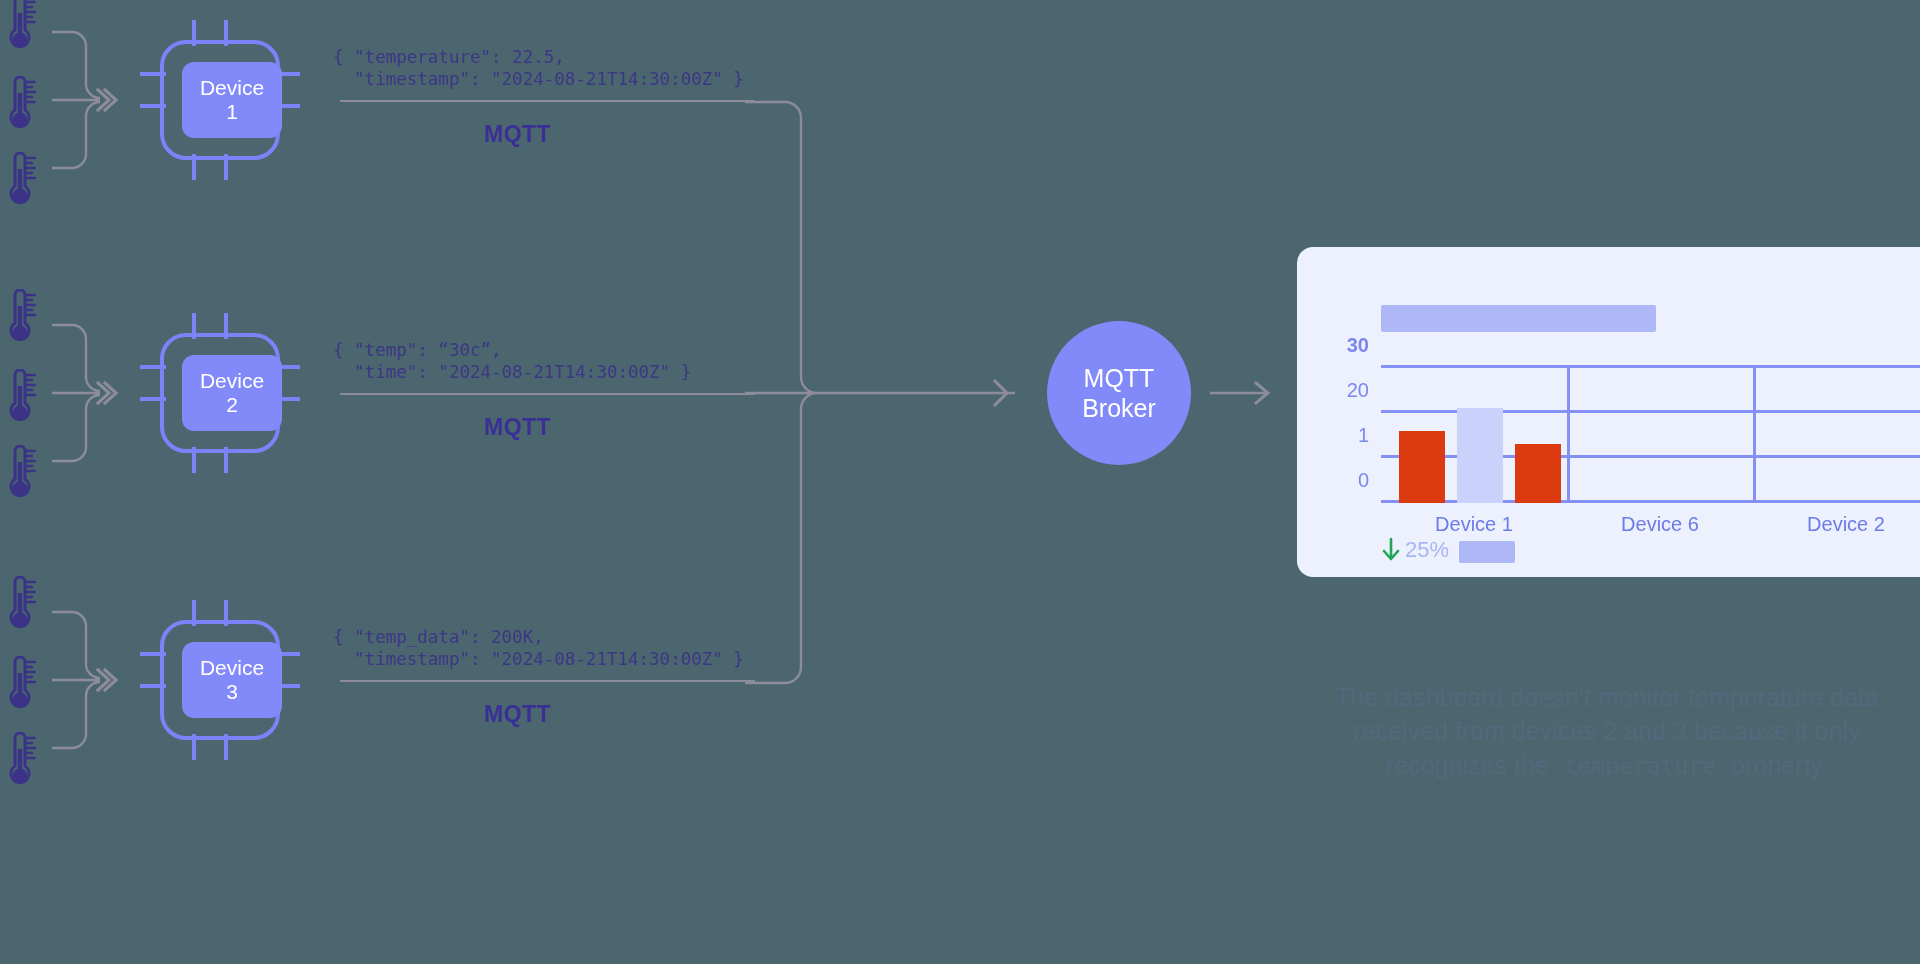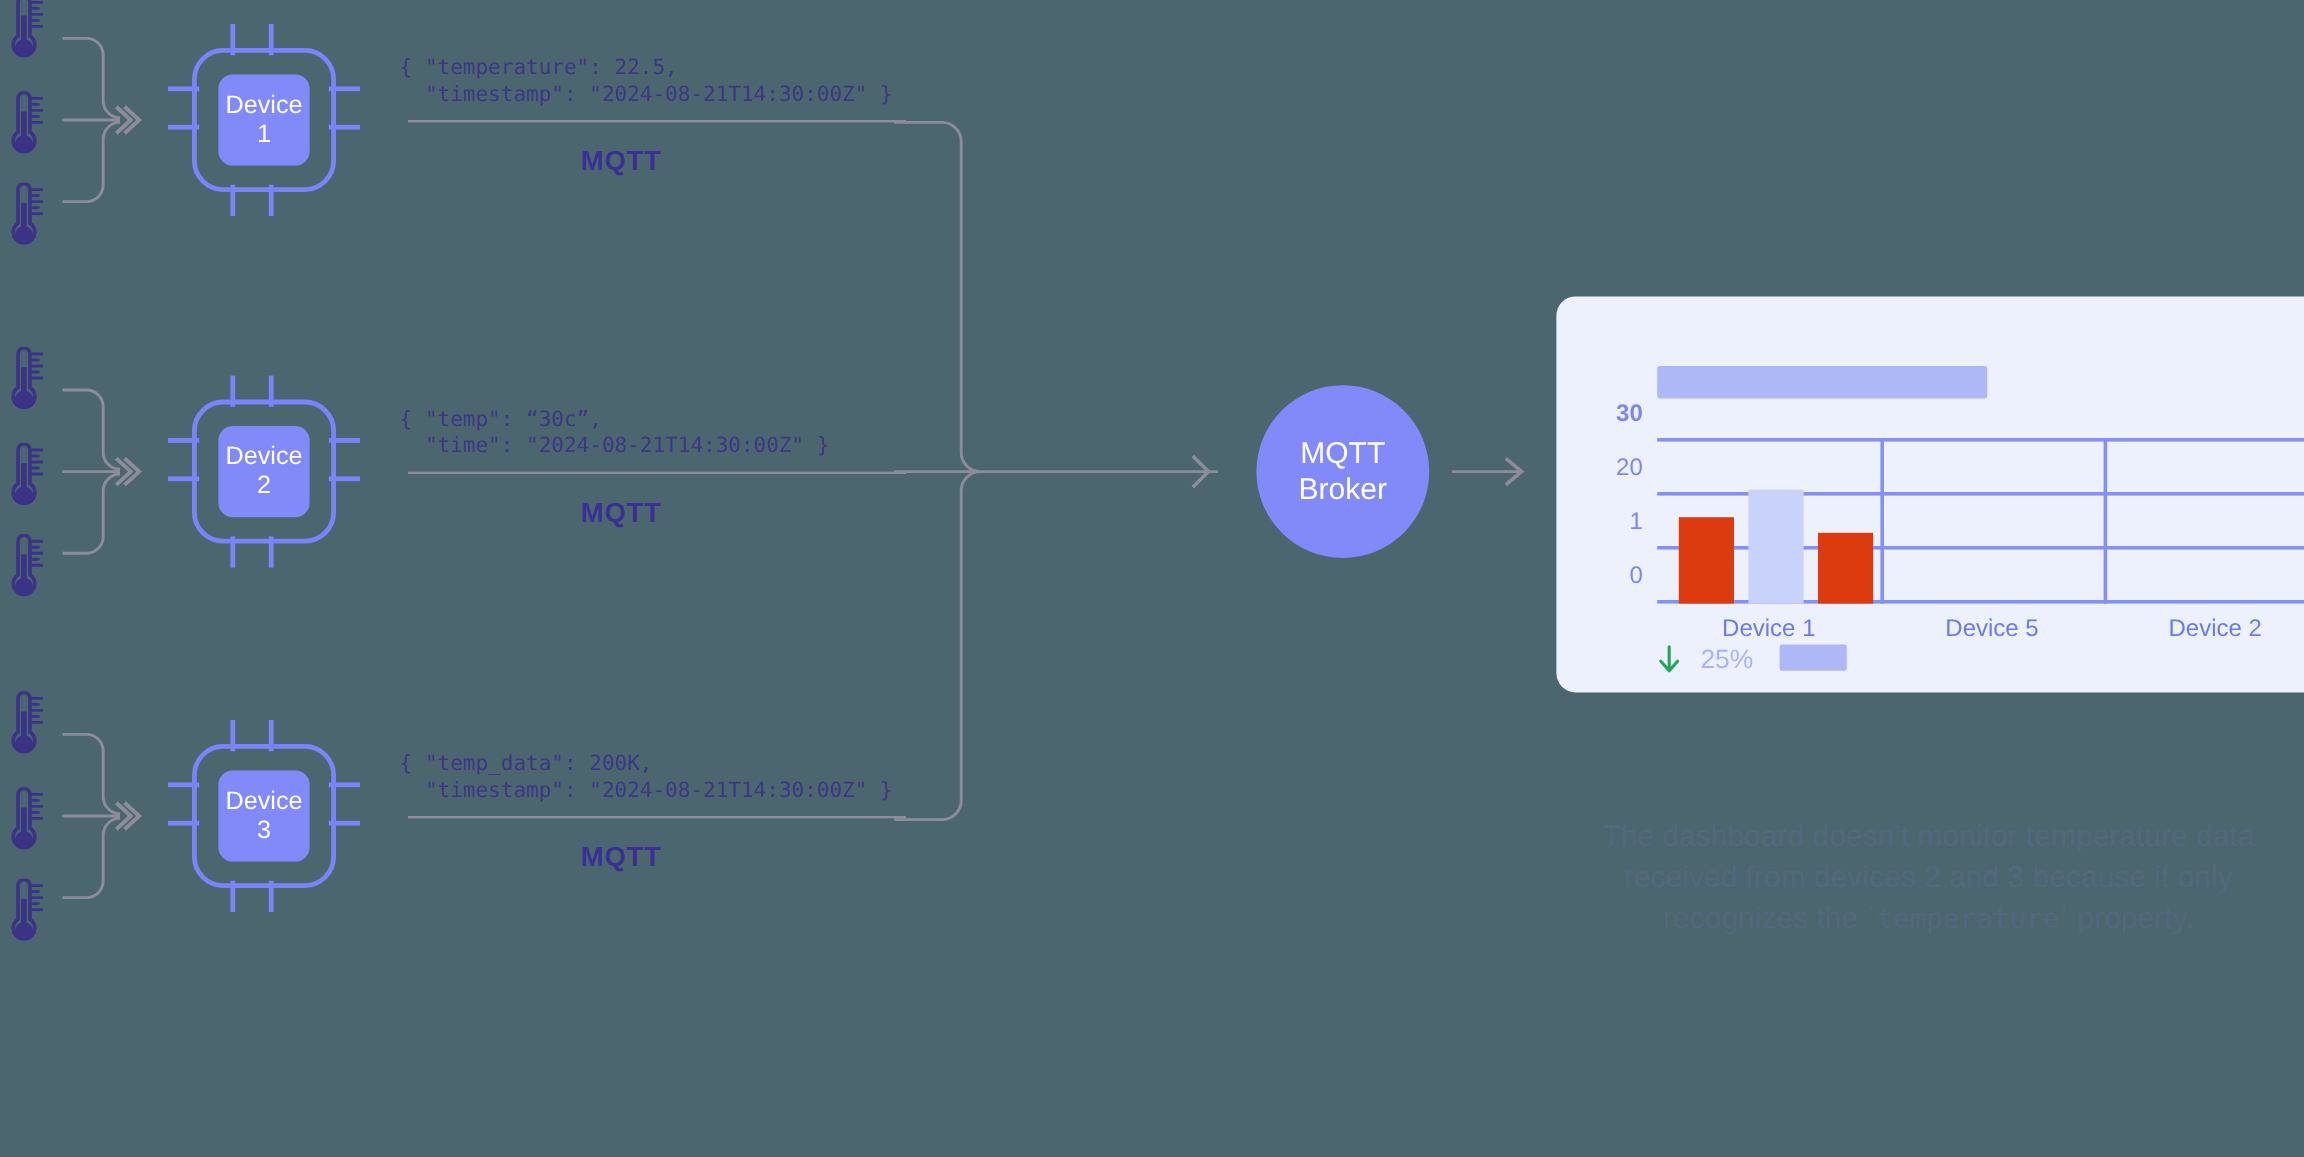--- a/index.html
+++ b/index.html
@@ -21,21 +21,21 @@
   .chip { position: absolute; width: 160px; height: 160px; }
   .chip-body {
     position: absolute; left: 20px; top: 20px;
     width: 120px; height: 120px;
     border: 4px solid #7C82F7;
     border-radius: 26px;
     background: transparent;
   }
   .chip-core {
     position: absolute; left: 42px; top: 42px;
-    width: 76px; height: 76px;
+    width: 100px; height: 76px;
     background: #8289F8;
     border-radius: 12px;
     display: flex; flex-direction: column;
     align-items: center; justify-content: center;
     color: #ffffff;
     font-size: 21px;
     line-height: 1.16;
     font-weight: 400;
   }
   .pin { position: absolute; background: #7C82F7; }
@@ -103,21 +103,21 @@
   }
   .gridline { position: absolute; left: 0; width: 100%; height: 3px; background: #8490F5; }
   .vline   { position: absolute; width: 3px; background: #8490F5; }
   .bar { position: absolute; bottom: 0; }
   .xlabel {
     position: absolute; top: 100%; margin-top: 10px;
     color: #6C7BE8; font-size: 20px;
     transform: translateX(-50%); white-space: nowrap;
   }
 
-  .delta { position: absolute; left: 84px; top: 290px; display: flex; align-items: flex-start; gap: 16px; }
+  .delta { position: absolute; left: 84px; top: 290px; display: flex; align-items: flex-end; gap: 4px; }
   .delta-pct { color: #A9B4F5; font-size: 22px; }
   .delta-block { width: 56px; height: 22px; background: #AEB8F7; border-radius: 2px; margin-left: 6px; }
 
   
   .caption {
     position: absolute;
     left: 1297px; top: 680px;
     width: 620px;
     text-align: center;
     color: #5A6A86;
@@ -403,21 +403,21 @@
       <div class="ylabel" style="bottom:135px;font-weight:bold;">30</div>
       <div class="ylabel" style="bottom:90px;">20</div>
       <div class="ylabel" style="bottom:45px;">1</div>
       <div class="ylabel" style="bottom:0;">0</div>
 
       <div class="bar" style="left:18px;width:46px;height:72px;background:#DC3B10;"></div>
       <div class="bar" style="left:76px;width:46px;height:95px;background:#C9D2FA;"></div>
       <div class="bar" style="left:134px;width:46px;height:59px;background:#DC3B10;"></div>
 
       <div class="xlabel" style="left:93px;text-align:center;">Device 1</div>
-      <div class="xlabel" style="left:279px;">Device 5</div>
+      <div class="xlabel" style="left:279px;">Device 6</div>
       <div class="xlabel" style="left:465px;">Device 2</div>
     </div>
 
     <div class="delta">
       <svg width="20" height="26" viewBox="0 0 20 26">
         <path d="M10 2 V20 M3 14 L10 22 L17 14" fill="none" stroke="#22A559" stroke-width="2.6" stroke-linecap="round" stroke-linejoin="round"></path>
       </svg>
       <span class="delta-pct">25%</span>
       <span class="delta-block"></span>
     </div>

